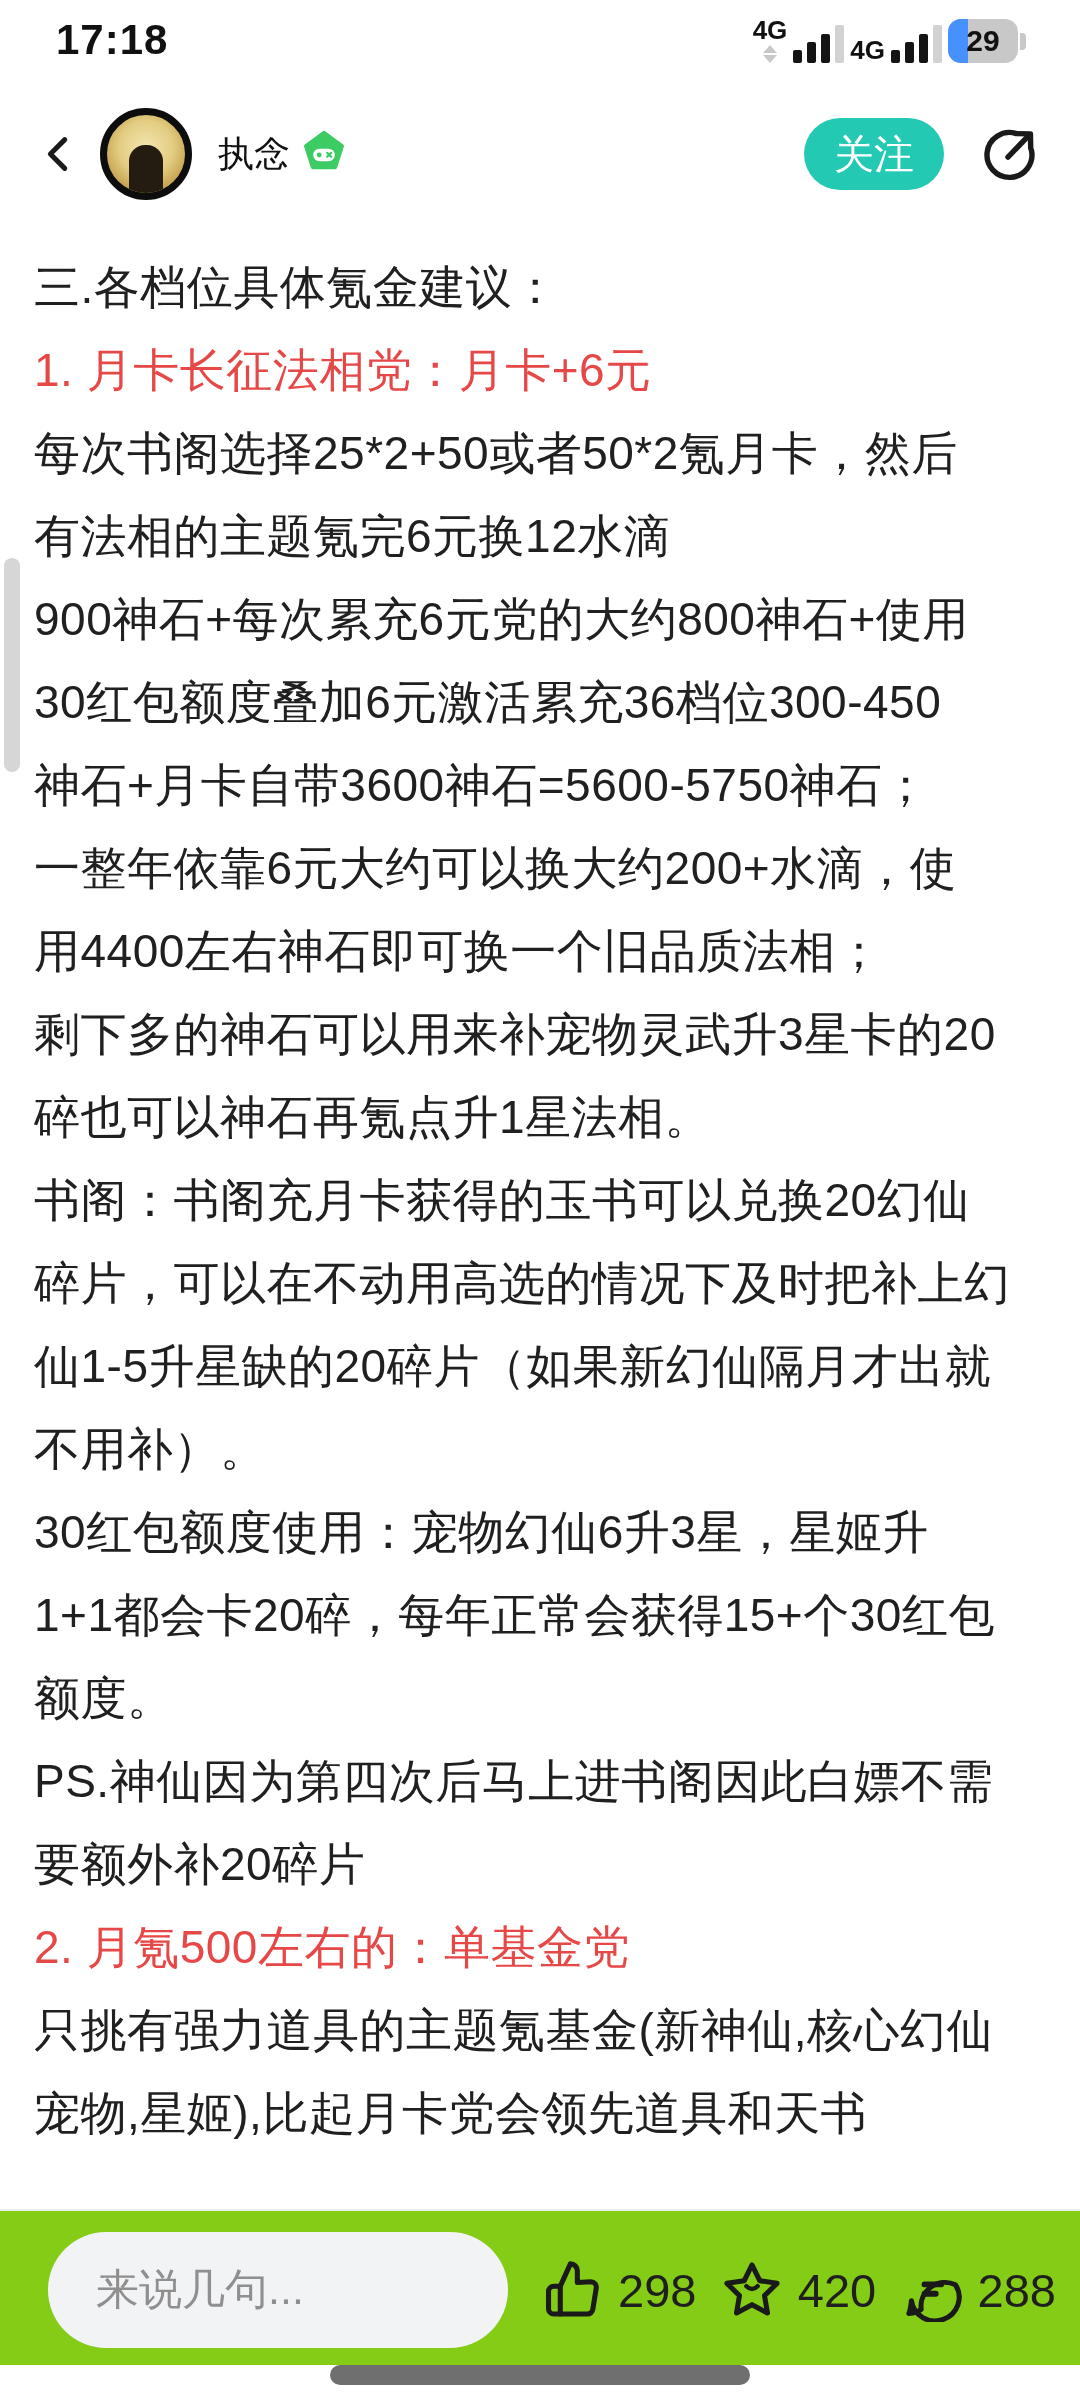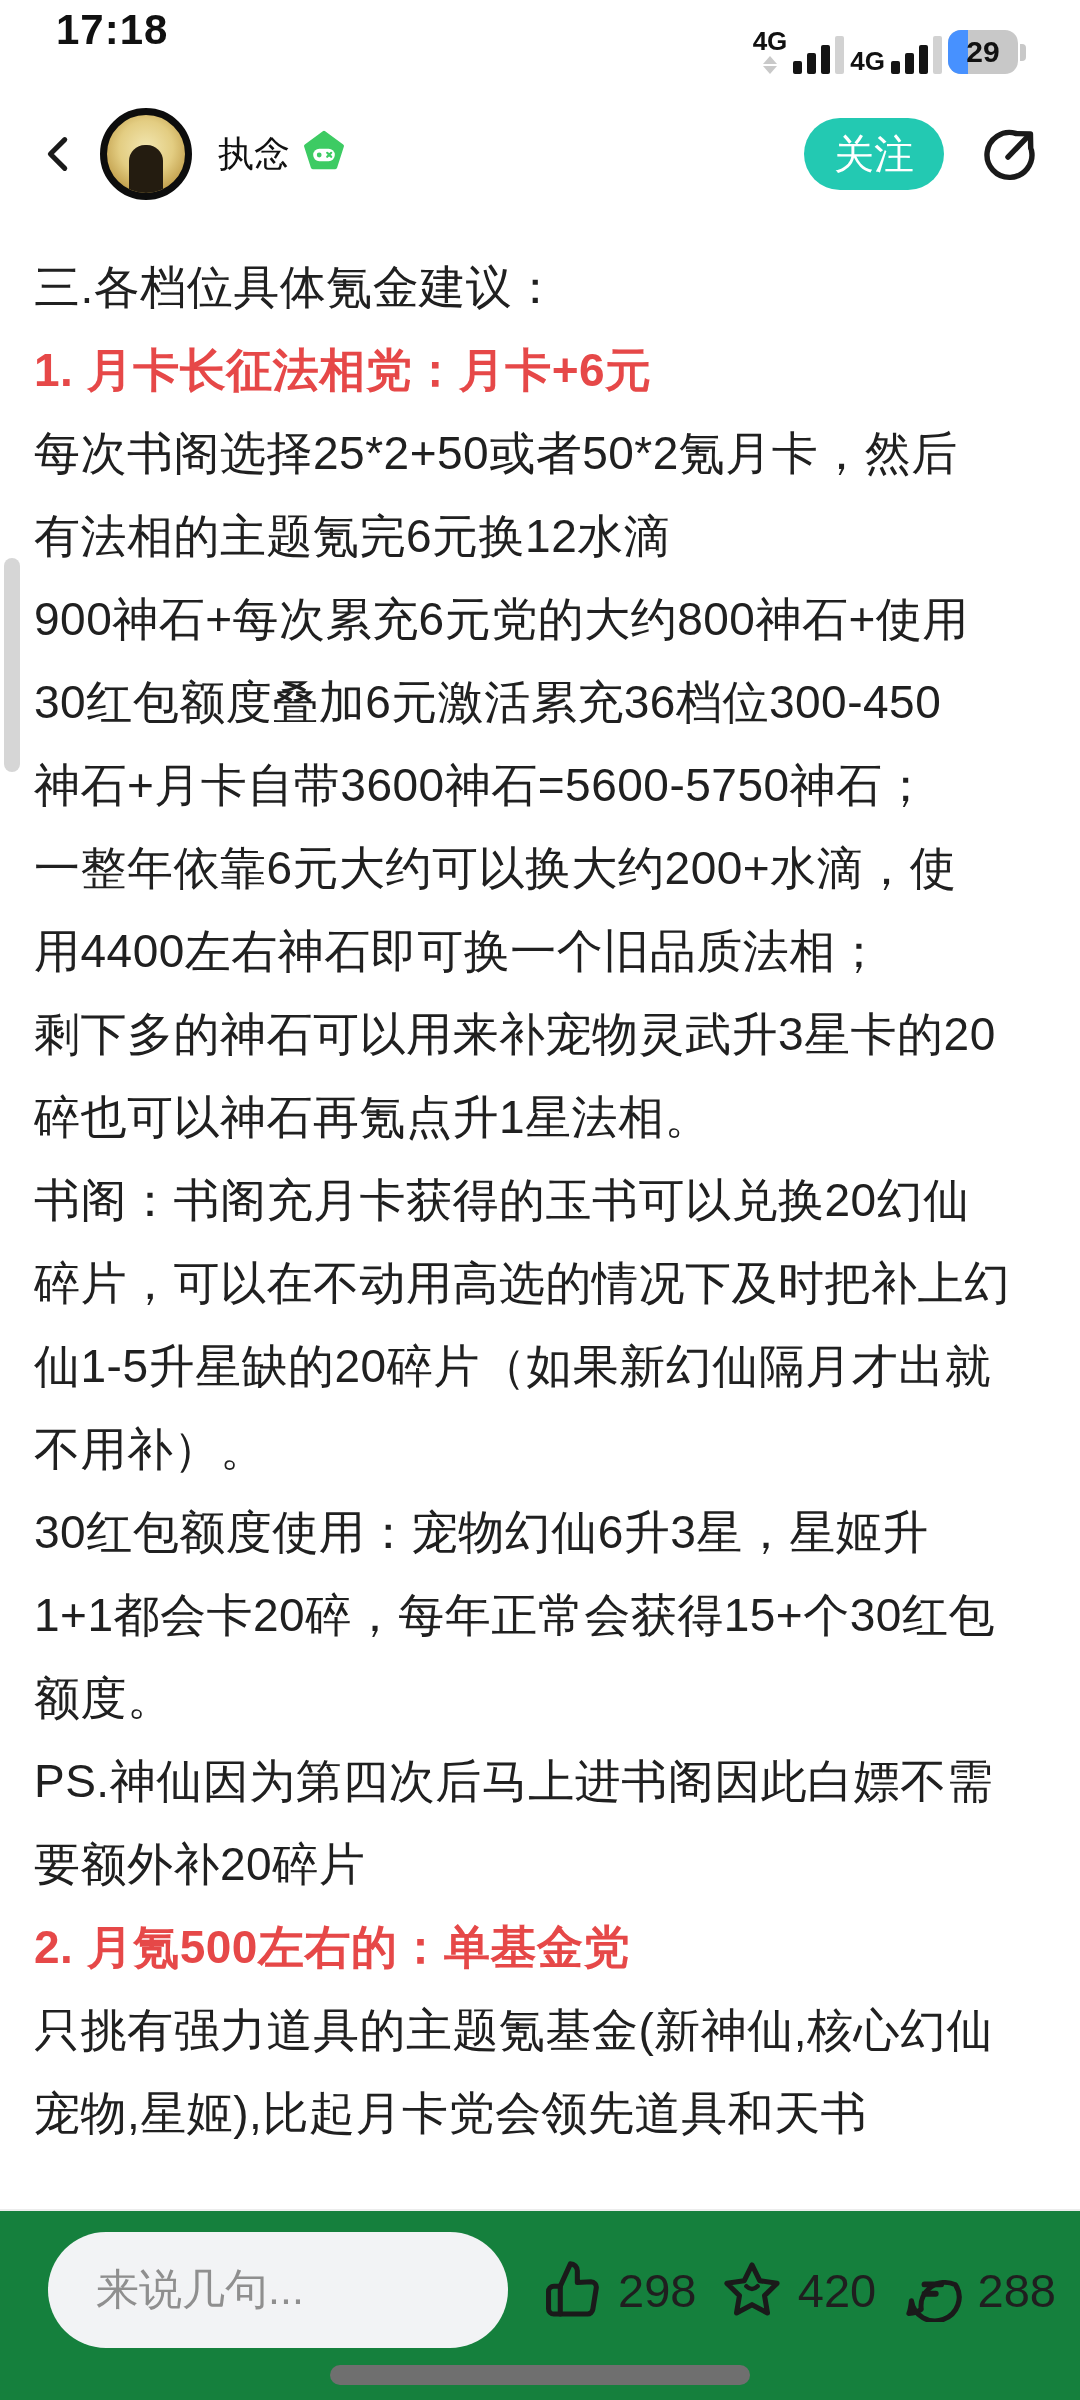--- a/index.html
+++ b/index.html
@@ -4,21 +4,21 @@
 <style>
   html,body{margin:0;padding:0;}
   body{font-family:"Liberation Sans",sans-serif;background:#888;}
   .screen{
     position:relative;width:1080px;height:2400px;margin:0 auto;
     background:#ffffff;overflow:hidden;color:#202020;
   }
   
   .status-bar{
     position:absolute;top:0;left:0;right:0;height:74px;
-    display:flex;justify-content:space-between;
+    display:flex;align-items:center;justify-content:space-between;
     padding:6px 54px 0 56px;box-sizing:border-box;
   }
   .status-time{font-size:42px;font-weight:700;letter-spacing:1px;color:#111;}
   .status-right{display:flex;align-items:flex-end;gap:6px;}
   .sig-cluster{display:flex;align-items:flex-end;gap:6px;}
   .sig-left{display:flex;flex-direction:column;align-items:center;line-height:1;}
   .sig-4g{font-size:26px;font-weight:700;color:#111;}
   .sig-arrows{display:flex;flex-direction:column;gap:2px;margin-top:2px;}
   .arr{width:0;height:0;border-left:7px solid transparent;border-right:7px solid transparent;}
   .arr.up{border-bottom:8px solid #c9c9c9;}
@@ -61,28 +61,28 @@
   .share{flex:none;width:62px;height:62px;margin-left:34px;}
   
   .post-body{
     position:absolute;top:246px;left:0;right:0;height:1963px;overflow:hidden;
     padding:0 38px 0 34px;box-sizing:border-box;
   }
   .post-line{
     height:83px;line-height:83px;font-size:46px;color:#202020;
     white-space:nowrap;overflow:hidden;letter-spacing:0.5px;
   }
-  .post-line.red{color:#e64848;font-weight:700;}
+  .post-line.red{color:#e64848;font-weight:400;}
   .scrollbar{
     position:absolute;left:4px;top:558px;width:16px;height:214px;
     background:#d6d6d6;border-radius:8px;
   }
   .divider{position:absolute;left:0;right:0;top:2209px;height:2px;background:#ececec;}
   
-  .bottom-bar{position:absolute;left:0;right:0;top:2211px;height:189px;background:#15803d;}
+  .bottom-bar{position:absolute;left:0;right:0;top:2211px;height:154px;background:#84cc16;}
   .comment-pill{
     position:absolute;left:48px;top:21px;width:460px;height:116px;border-radius:58px;
     background:#f2f3f5;display:flex;align-items:center;padding:0 48px;box-sizing:border-box;
   }
   .comment-placeholder{font-size:43px;color:#8f8f8f;}
   .actions{
     position:absolute;left:540px;right:24px;top:21px;height:116px;
     display:flex;align-items:center;justify-content:space-between;gap:16px;
   }
   .action{display:flex;align-items:center;gap:14px;}

